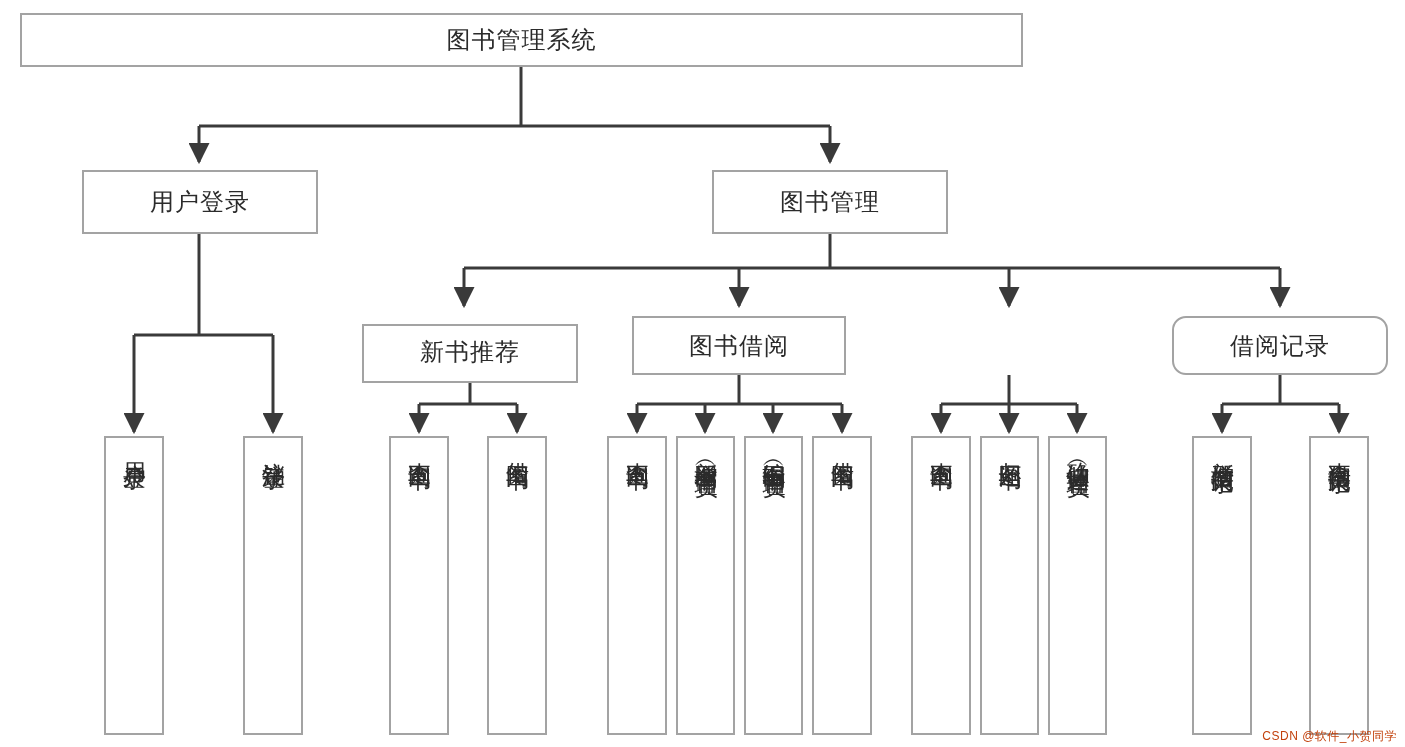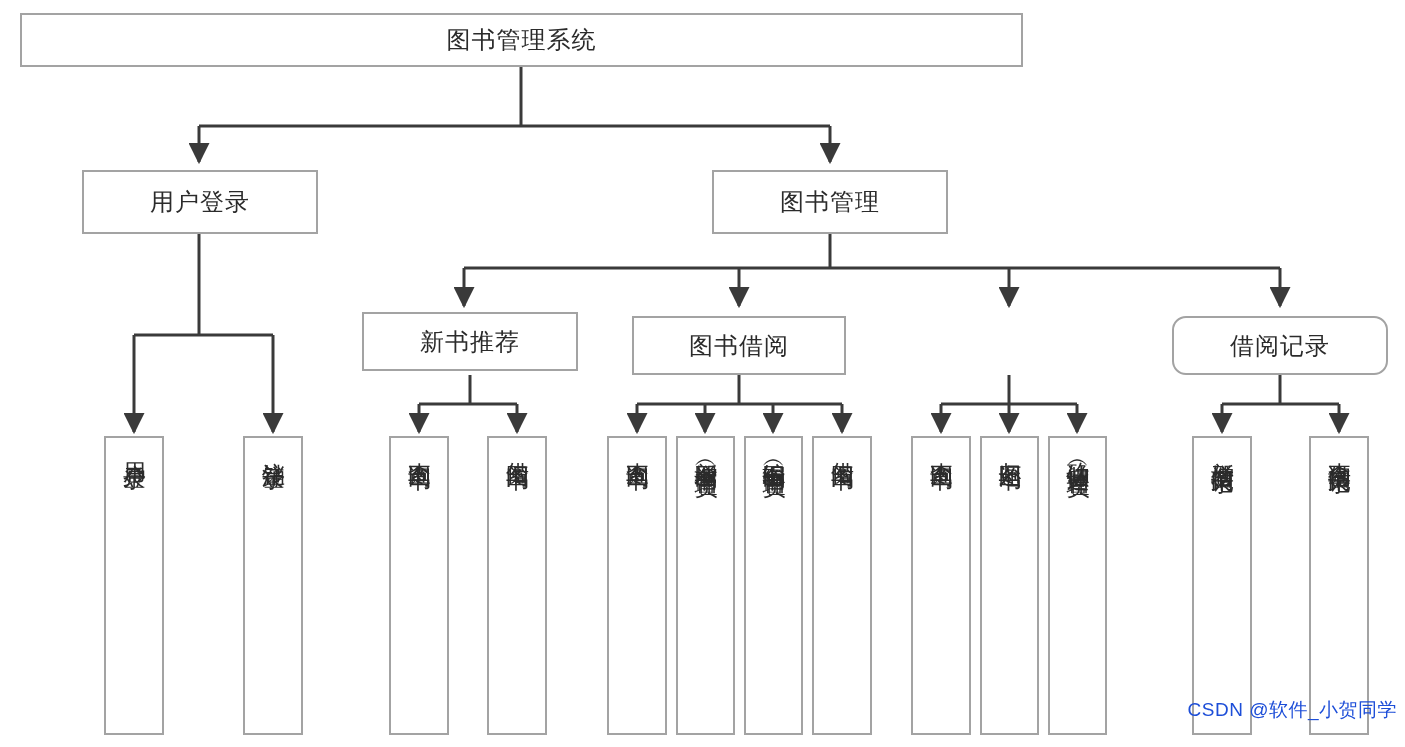--- a/index.html
+++ b/index.html
@@ -40,23 +40,23 @@
     line-height:1.12;
     letter-spacing:2px;
     writing-mode:vertical-rl;
     text-orientation:upright;
     white-space:nowrap;
     display:block;
   }
   #watermark{
     position:absolute;
     right:8px;
-    bottom:24px;
-    font-size:19px;
-    color:#1d4ed8;
+    bottom:2px;
+    font-size:12px;
+    color:#c2410c;
     letter-spacing:0.5px;
     white-space:nowrap;
     user-select:none;
   }
 </style>
 </head>
 <body>
 
 <div id="diagram-root">
 
@@ -115,21 +115,21 @@
     <span class="label">图书管理系统</span>
   </div>
 
   <div class="node node-h" style="left:82px;top:170px;width:236px;height:64px;">
     <span class="label">用户登录</span>
   </div>
   <div class="node node-h" style="left:712px;top:170px;width:236px;height:64px;">
     <span class="label">图书管理</span>
   </div>
 
-  <div class="node node-h" style="left:362px;top:312px;width:216px;height:59px;">
+  <div class="node node-h" style="left:362px;top:324px;width:216px;height:59px;font-family:Liberation Mono, monospace;">
     <span class="label">新书推荐</span>
   </div>
   <div class="node node-h" style="left:632px;top:316px;width:214px;height:59px;">
     <span class="label">图书借阅</span>
   </div>
   <div class="node node-h" style="left:1172px;top:316px;width:216px;height:59px;border-radius:14px;">
     <span class="label">借阅记录</span>
   </div>
 
   <div class="node node-v" style="left:104px;top:436px;width:60px;height:299px;">

